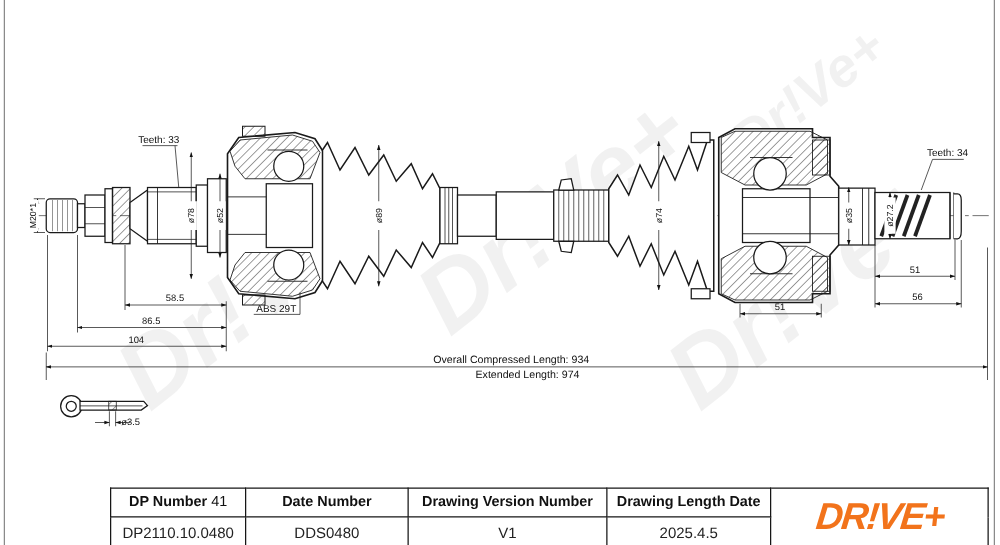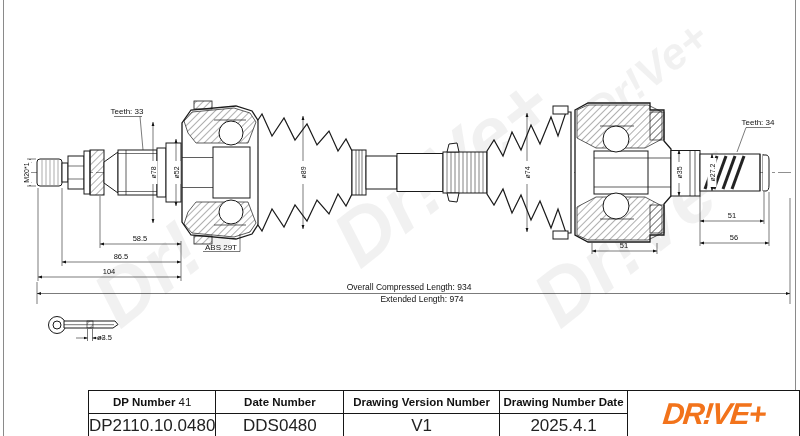--- a/index.html
+++ b/index.html
@@ -11,21 +11,21 @@
   .dimtxt{font-size:7.5px;}
   .diatxt{font-size:7px;}
   .lbltxt{font-size:8px;}
   .ovtxt{font-size:8.5px;}
   .wm{font-size:78px;font-weight:bold;font-style:italic;fill:#000;opacity:0.05;}
   .wm2{font-size:44px;font-weight:bold;font-style:italic;fill:#000;opacity:0.05;}
   
   #spec-table{position:absolute;left:88px;top:390px;border-collapse:collapse;table-layout:fixed;}
   #spec-table td{border:1.6px solid #161616;text-align:center;vertical-align:middle;padding:0;background:#fff;}
   #spec-table .hdr{font-weight:bold;font-size:11.5px;height:22px;color:#111;}
-  #spec-table .val{font-size:17px;height:23px;color:#222;font-weight:normal;}
+  #spec-table .val{font-size:12px;height:23px;color:#222;font-weight:normal;}
   #spec-table .hdr .suffix{font-weight:normal;}
   .logo{font-weight:bold;font-style:italic;font-size:30px;letter-spacing:-1.5px;transform:skewX(-6deg);display:inline-block;}
 </style>
 </head>
 <body>
 
 <div class="frame-line" style="left:3px;"></div>
 <div class="frame-line" style="left:795px;"></div>
 
 <svg id="draw" width="800" height="388" viewBox="0 0 800 388">
@@ -239,25 +239,25 @@
   <text class="ovtxt" x="409" y="290" text-anchor="middle">Overall  Compressed  Length: 934</text>
   <text class="ovtxt" x="422" y="302" text-anchor="middle">Extended  Length: 974</text>
 </svg>
 
 <table id="spec-table">
   <tbody>
       <tr>
     <td class="hdr" style="width:107px;"><span>DP Number</span> <span class="suffix">41</span></td>
     <td class="hdr" style="width:129px;">Date Number</td>
     <td class="hdr" style="width:158px;">Drawing Version Number</td>
-    <td class="hdr" style="width:130px;">Drawing Number Date</td>
+    <td class="hdr" style="width:130px;">Drawing Length Date</td>
     <td rowspan="2" style="width:173px;">
       <span class="logo" id="logo-text" style="color: rgb(242, 115, 27);">DR!VE+</span>
     </td>
   </tr>
   <tr>
     <td class="val">DP2110.10.0480</td>
     <td class="val">DDS0480</td>
     <td class="val">V1</td>
-    <td class="val">2025.4.1</td>
+    <td class="val">2025.4.5</td>
   </tr>
 </tbody>
   </table>
 
 </body></html>

